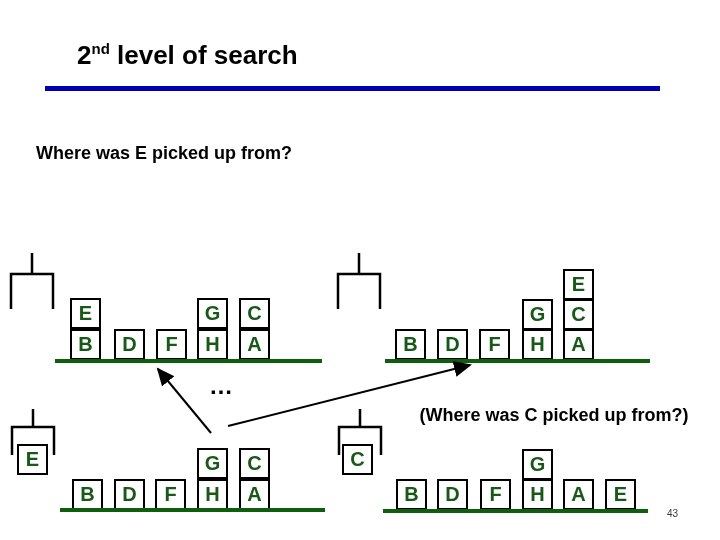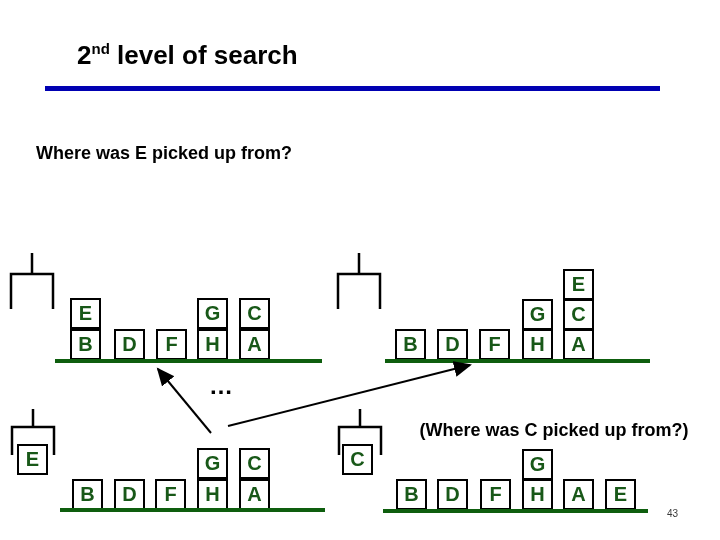--- a/index.html
+++ b/index.html
@@ -14,21 +14,21 @@
   .title sup { font-size:15px; }
   .rule {
     position:absolute; left:45px; top:86px; width:615px; height:5px;
     background:#0000B2;
   }
   .question {
     position:absolute; left:36px; top:143px; font-size:18px; font-weight:bold;
     color:#000; white-space:nowrap;
   }
   .sub-question {
-    position:absolute; left:398px; top:420px; width:312px; text-align:center;
+    position:absolute; left:398px; top:405px; width:312px; text-align:center;
     font-size:18px; font-weight:bold; color:#000; white-space:nowrap;
   }
   .ellipsis {
     position:absolute; left:209px; top:372px; font-size:24px; font-weight:bold;
     color:#000; letter-spacing:2px;
   }
   .page-number {
     position:absolute; left:667px; top:508px; font-size:10px; color:#3a3a3a;
   }
   .diagram { position:absolute; }

